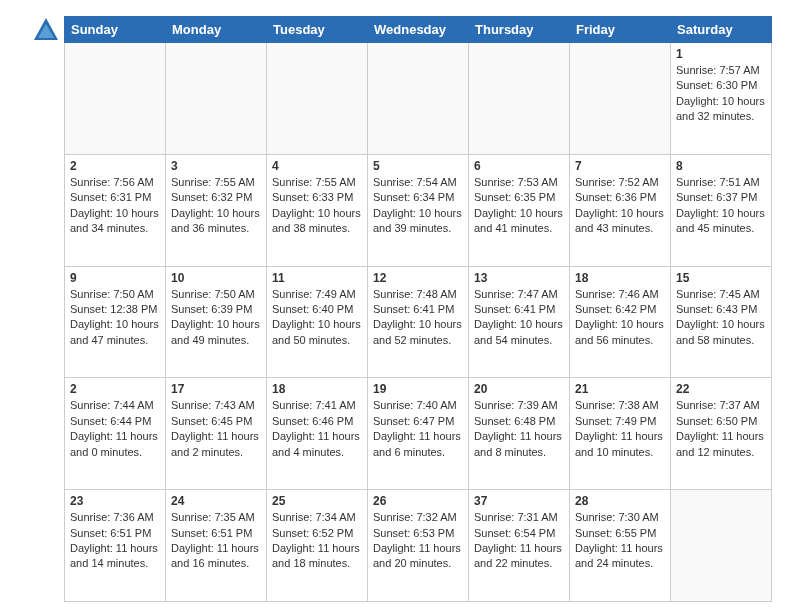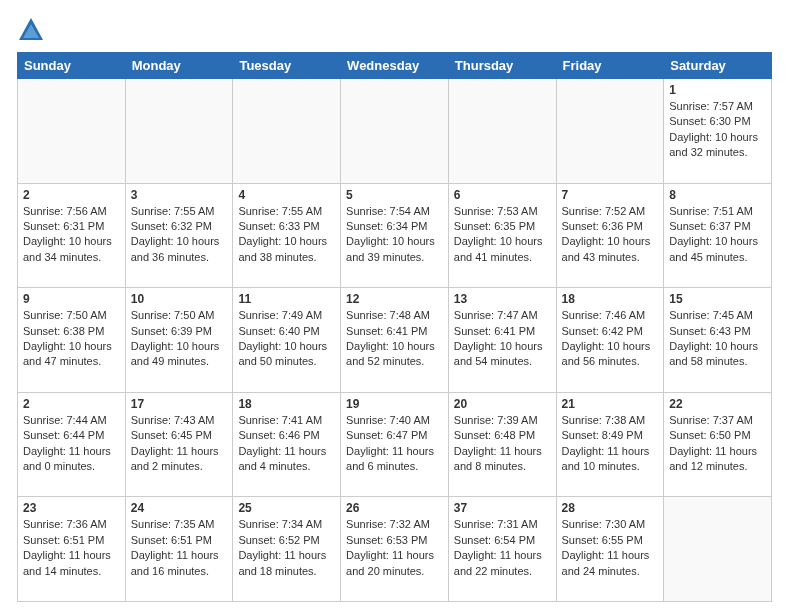--- a/index.html
+++ b/index.html
@@ -6,23 +6,23 @@
     body {
       font-family: Arial, sans-serif;
       background: #fff;
       width: 792px;
       height: 612px;
       overflow: hidden;
     }
     .page {
       width: 792px;
       height: 612px;
-      padding: 16px 20px 10px 17px;
+      padding: 16px 20px 10px 32px;
       display: flex;
-      flex-direction: column;
+      flex-direction: row;
     }
     .header {
       display: flex;
       justify-content: space-between;
       align-items: flex-start;
       margin-bottom: 8px;
     }
     .logo {
       display: flex;
       align-items: center;
@@ -200,21 +200,21 @@
             <div class="day-info">Sunrise: 7:51 AM
 Sunset: 6:37 PM
 Daylight: 10 hours
 and 45 minutes.</div>
           </td>
         </tr>
         <tr>
           <td>
             <span class="day-num">9</span>
             <div class="day-info">Sunrise: 7:50 AM
-Sunset: 6:38 PM
+Sunset: 12:38 PM
 Daylight: 10 hours
 and 47 minutes.</div>
           </td>
           <td>
             <span class="day-num">10</span>
             <div class="day-info">Sunrise: 7:50 AM
 Sunset: 6:39 PM
 Daylight: 10 hours
 and 49 minutes.</div>
           </td>
@@ -286,21 +286,21 @@
           <td>
             <span class="day-num">20</span>
             <div class="day-info">Sunrise: 7:39 AM
 Sunset: 6:48 PM
 Daylight: 11 hours
 and 8 minutes.</div>
           </td>
           <td>
             <span class="day-num">21</span>
             <div class="day-info">Sunrise: 7:38 AM
-Sunset: 8:49 PM
+Sunset: 7:49 PM
 Daylight: 11 hours
 and 10 minutes.</div>
           </td>
           <td>
             <span class="day-num">22</span>
             <div class="day-info">Sunrise: 7:37 AM
 Sunset: 6:50 PM
 Daylight: 11 hours
 and 12 minutes.</div>
           </td>

